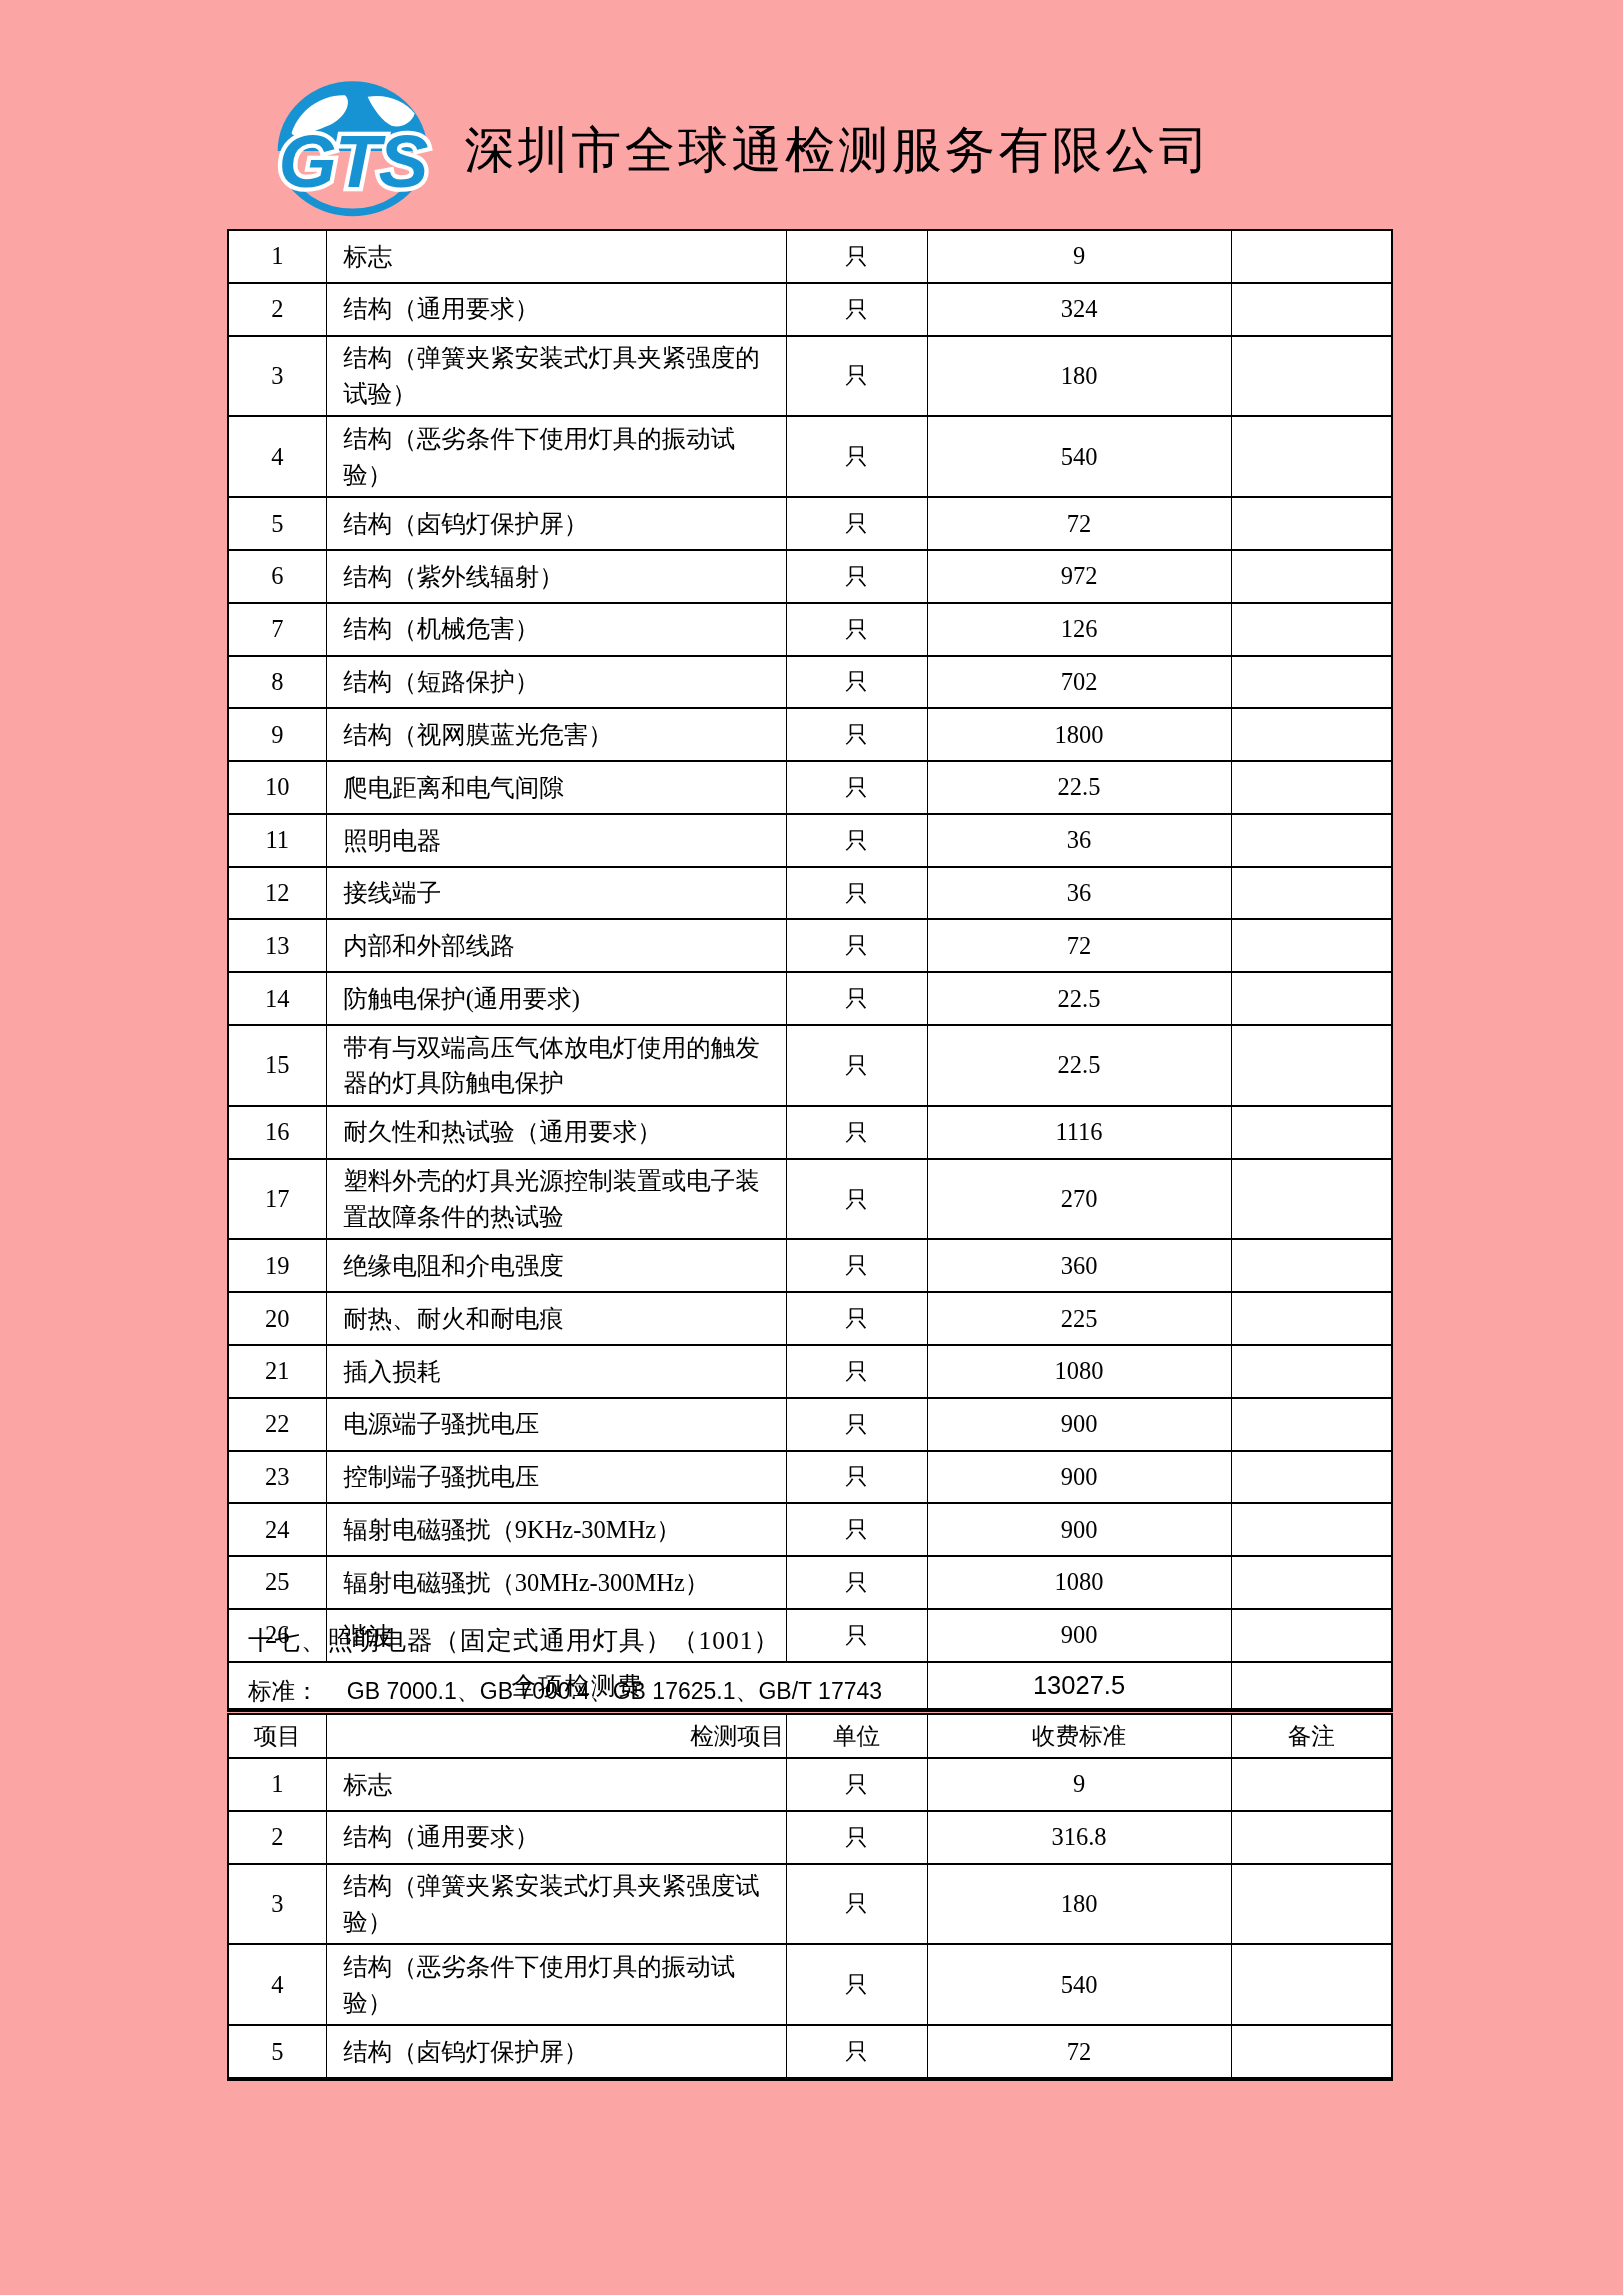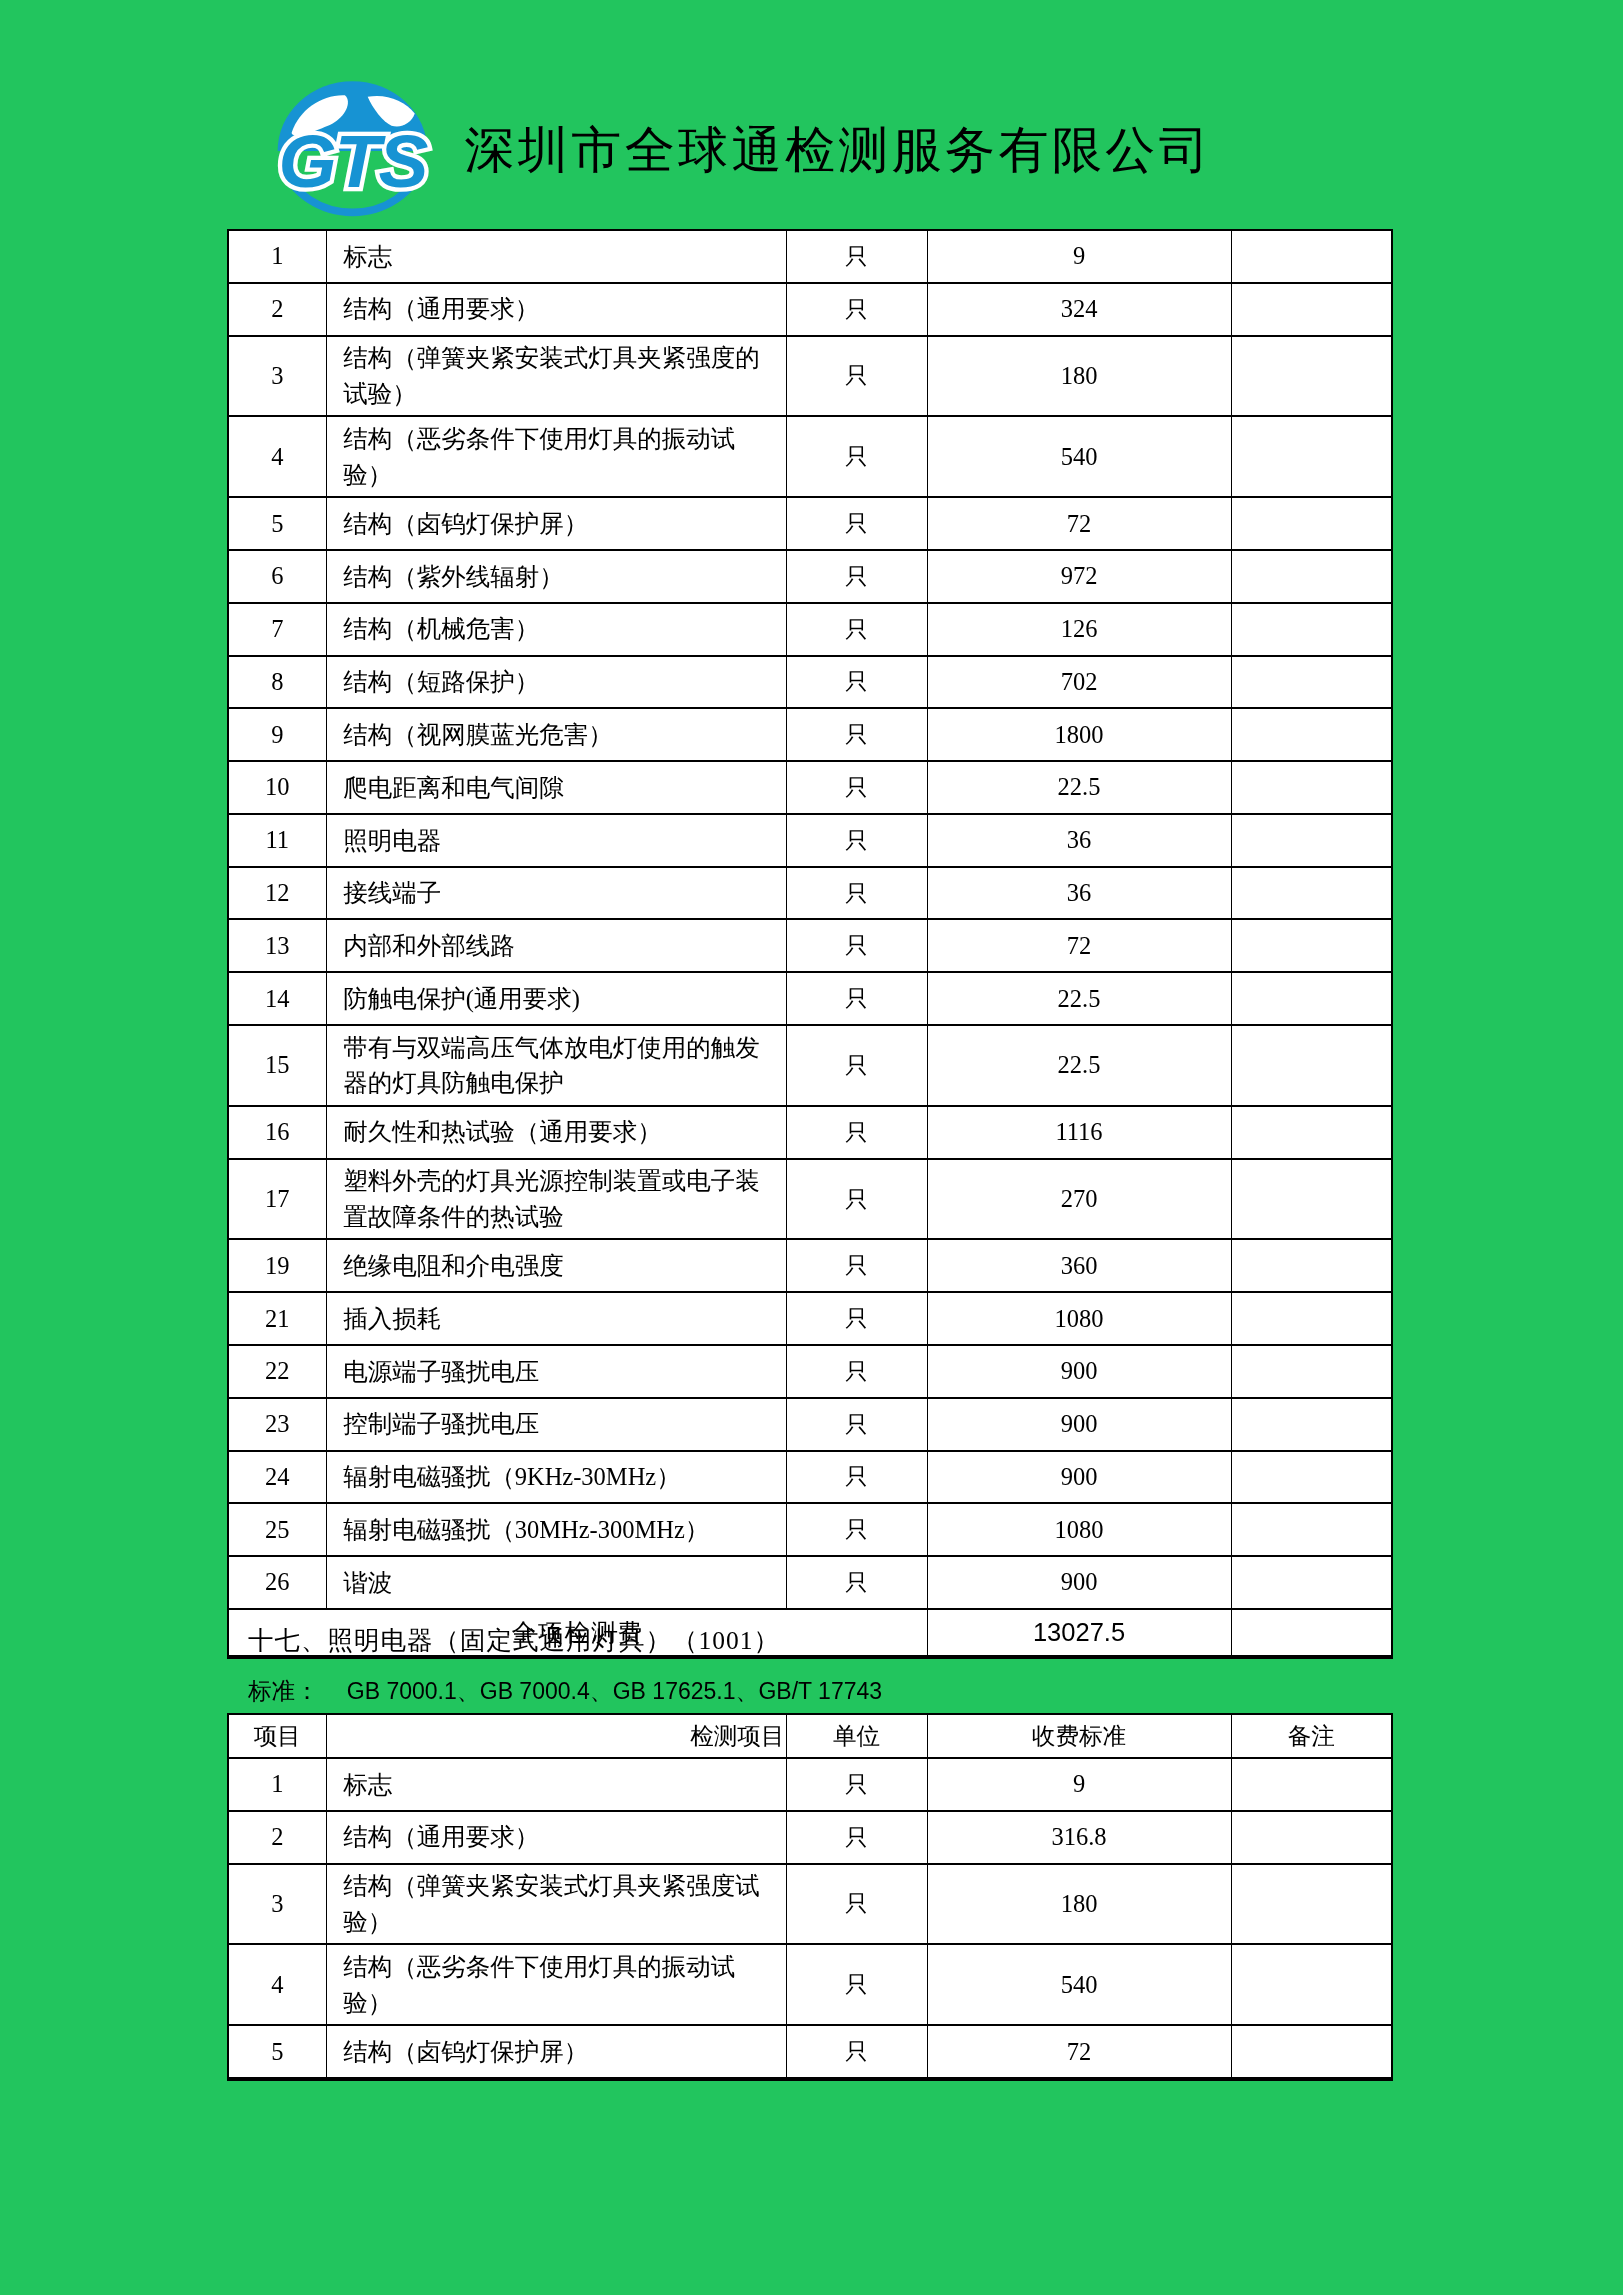--- a/index.html
+++ b/index.html
@@ -1,19 +1,19 @@
 <!DOCTYPE html>
 <html style="font-size:7.9px"><head>
 <meta charset="utf-8">
 <style>
   html,body { margin:0; padding:0; background:#888; }
   .page {
     position:relative;
     width:1623px; height:2295px;
-    background:#22c55e;
+    background:#fca5a5;
     font-family:"Liberation Serif","DejaVu Serif",serif;
     color:#000;
     overflow:hidden;
   }
 
   
   .letterhead {
     position:absolute; left:269px; top:74px;
     display:flex; align-items:center;
   }
@@ -242,20 +242,27 @@
           <td class="c-item">塑料外壳的灯具光源控制装置或电子装置故障条件的热试验</td>
           <td class="c-unit">只</td>
           <td class="c-fee">270</td>
           <td class="c-remark"></td>
         </tr>
         <tr>
           <td class="c-no">19</td>
           <td class="c-item">绝缘电阻和介电强度</td>
           <td class="c-unit">只</td>
           <td class="c-fee">360</td>
+          <td class="c-remark"></td>
+        </tr>
+        <tr>
+          <td class="c-no">20</td>
+          <td class="c-item">耐热、耐火和耐电痕</td>
+          <td class="c-unit">只</td>
+          <td class="c-fee">225</td>
           <td class="c-remark"></td>
         </tr>
         <tr>
           <td class="c-no">21</td>
           <td class="c-item">插入损耗</td>
           <td class="c-unit">只</td>
           <td class="c-fee">1080</td>
           <td class="c-remark"></td>
         </tr>
         <tr>

